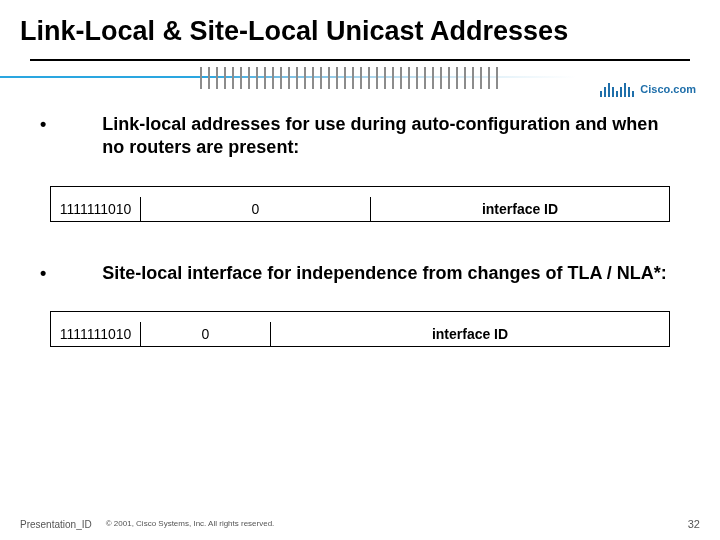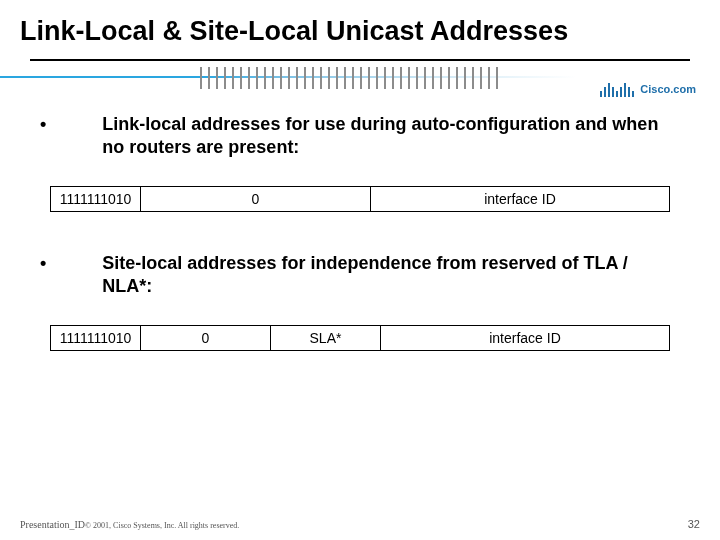--- a/index.html
+++ b/index.html
@@ -108,36 +108,37 @@
     border: 1.5px solid #000;
     font-size: 14px;
   }
   .addr-cell {
     border-right: 1.5px solid #000;
     padding: 4px 6px;
     text-align: center;
     display: flex;
     align-items: center;
     justify-content: center;
-  }
-  .addr-cell:last-child { border-right: none; }
+    margin-top: 10px;
+  }
+  .addr-cell:last-child { border-right: none; font-weight: bold; }
   .footer {
     position: absolute;
     bottom: 10px;
     left: 0; right: 0;
     padding: 0 20px;
     display: flex;
     align-items: baseline;
     justify-content: space-between;
     font-size: 9px;
     color: #555;
   }
   .footer .pid { font-size: 10px; }
-  .footer .copy { font-size: 8px; }
-  .footer-left { display: flex; align-items: flex-end; font-family: Liberation Serif, serif; }
+  .footer .copy { font-size: 8px; margin-left: 14px; }
+  .footer-left { display: flex; align-items: flex-start; }
   .page-num { font-size: 11px; color: #555; }
 </style>
 </head>
 <body>
 
 <div class="title-area">
   <h1>Link-Local &amp; Site-Local Unicast Addresses</h1>
 </div>
 <div class="title-rule"></div>
 
@@ -207,27 +208,26 @@
   </div>
 
   <div class="addr-table">
     <div class="addr-cell" style="flex:0 0 90px">1111111010</div>
     <div class="addr-cell" style="flex:0 0 230px">0</div>
     <div class="addr-cell" style="flex:1">interface ID</div>
   </div>
 
   <div class="bullet-row">
     <div class="bullet-dot">•</div>
-    <div class="bullet-text">Site-local addresses for independence from reserved of TLA / NLA*:</div>
+    <div class="bullet-text">Site-local interface for independence from changes of TLA / NLA*:</div>
   </div>
 
   <div class="addr-table">
     <div class="addr-cell" style="flex:0 0 90px">1111111010</div>
     <div class="addr-cell" style="flex:0 0 130px">0</div>
-    <div class="addr-cell" style="flex:0 0 110px">SLA*</div>
     <div class="addr-cell" style="flex:1">interface ID</div>
   </div>
 
 </div>
 
 <div class="footer">
   <div class="footer-left">
     <span class="pid">Presentation_ID</span>
     <span class="copy">© 2001, Cisco Systems, Inc. All rights reserved.</span>
   </div>

